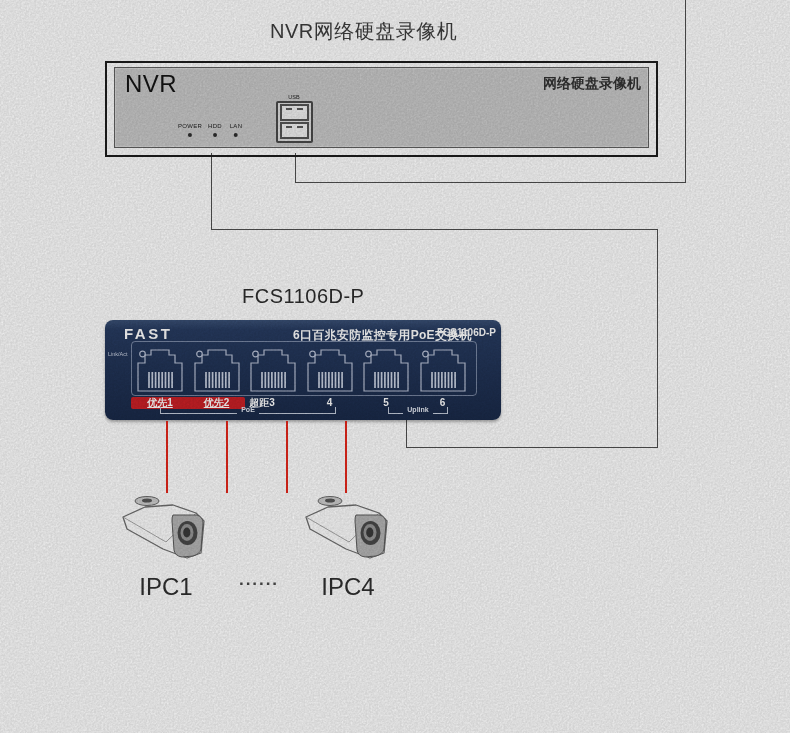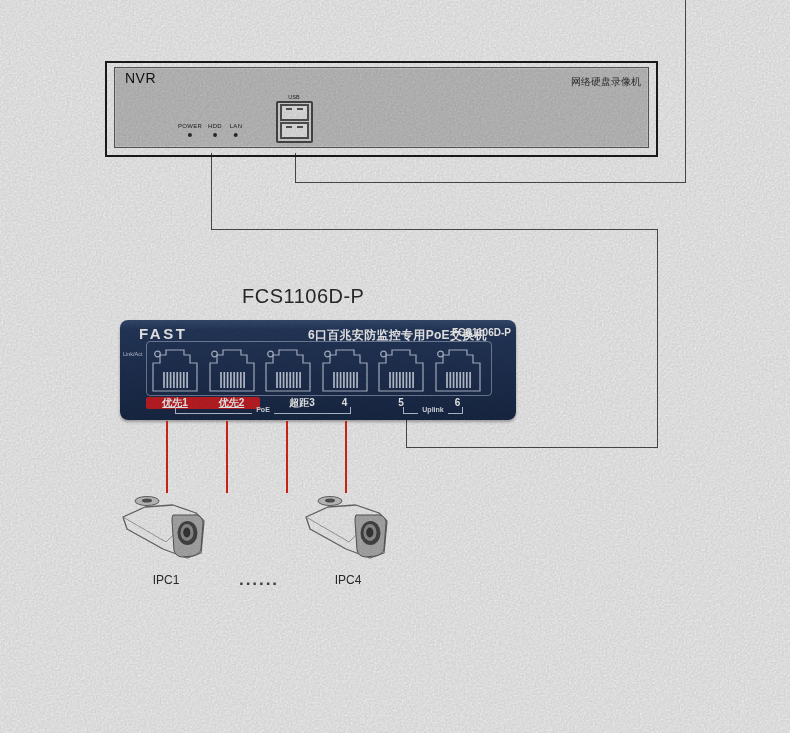--- a/index.html
+++ b/index.html
@@ -15,61 +15,62 @@
   
   .diagram-title{position:absolute;left:270px;top:21px;font-size:20px;line-height:21px;color:#3d3d3d;letter-spacing:0.5px;}
   .switch-heading{position:absolute;left:242px;top:286px;font-size:20px;line-height:21px;color:#2d2d2d;letter-spacing:0.5px;}
   
   .cline{position:absolute;background:var(--connector-line,#4f4f4f);}
   .cline.h{height:1px;}
   .cline.v{width:1px;}
   
   .nvr-outer{position:absolute;left:105px;top:61px;width:549px;height:92px;border:2px solid #1d1d1d;}
   .nvr-panel{position:absolute;left:7px;top:4px;width:533px;height:79px;background:var(--panel-gray,#c8c8c8);border:1px solid #606060;box-shadow:inset 0 0 0 1px rgba(255,255,255,.25);}
-  .nvr-name{position:absolute;left:10px;top:2px;font-size:14px;font-weight:500;color:#141414;letter-spacing:0.5px;}
-  .nvr-model{position:absolute;right:7px;top:7px;font-size:10px;font-weight:400;color:#333;padding-left:20px;}
+  .nvr-name{position:absolute;left:10px;top:2px;font-size:24px;font-weight:500;color:#141414;letter-spacing:0.5px;}
+  .nvr-model{position:absolute;right:7px;top:7px;font-size:14px;font-weight:700;color:#333;padding-left:20px;}
   .led{position:absolute;top:55px;transform:translateX(-50%);display:flex;flex-direction:column;align-items:center;gap:4px;}
   .led-label{font-size:6px;color:#222;letter-spacing:0.3px;}
   .led-dot{width:4px;height:4px;border-radius:50%;background:#2e2e2e;}
   .usb{position:absolute;left:159px;top:26px;width:40px;text-align:center;}
   .usb-label{font-size:5.5px;color:#222;margin-bottom:1px;}
   .usb-body{margin:0 auto;width:33px;height:38px;background:#dedede;border:2px solid #4a4a4a;border-radius:2px;position:relative;}
   .usb-port{position:absolute;left:2px;width:25px;height:13px;background:#f0f0f0;border:2px solid #555;}
   .usb-port.top{top:1px;}
   .usb-port.bottom{top:19px;}
   .usb-pins{margin:2px auto 0;width:17px;border-top:2px dashed #5a5a5a;}
   
   .poe-switch{position:absolute;left:105px;top:320px;width:396px;height:100px;border-radius:8px;
     background:linear-gradient(180deg,#3a5075 0%,#273b60 10%,#203254 55%,#1a2a49 100%);
-    box-shadow:0 2px 3px rgba(0,0,0,.3);margin-left:15px;}
+    box-shadow:0 2px 3px rgba(0,0,0,.3);}
   .fast-logo{position:absolute;left:19px;top:5px;font-size:15px;font-weight:800;color:#fff;letter-spacing:2.5px;transform:scaleY(.92);}
   .switch-title{position:absolute;left:188px;top:7px;font-size:12px;font-weight:bold;color:#fff;letter-spacing:0.3px;}
   .switch-model{position:absolute;left:332px;top:7px;font-size:10px;font-weight:bold;color:#fff;}
   .link-act{position:absolute;left:3px;top:31px;font-size:5.5px;color:#c8d0e0;}
   .ports-panel{position:absolute;left:26px;top:21px;width:344px;height:53px;border:1px solid rgba(190,200,222,.55);border-radius:4px;}
   .rj45{position:absolute;top:27px;width:46px;height:46px;}
   .port-label{position:absolute;top:77px;height:12px;line-height:12px;width:46px;transform:translateX(-50%);text-align:center;font-size:10px;font-weight:bold;color:#fff;}
   .priority-bar{position:absolute;left:26px;top:77px;width:114px;height:12px;background:var(--priority-red,#c92026);border-radius:2px;}
   .bracket{position:absolute;display:flex;align-items:flex-end;}
   .bracket .seg{flex:1;height:6px;border-bottom:1px solid #c3cbda;}
   .bracket .seg.left{border-left:1px solid #c3cbda;}
   .bracket .seg.right{border-right:1px solid #c3cbda;}
   .bracket-label{font-size:7px;font-weight:bold;color:#e4e9f2;padding:0 4px;line-height:8px;}
   
   .cable{position:absolute;width:2px;top:421px;height:72px;background:var(--cable-red,#e5271b);}
   
   .camera{position:absolute;width:96px;height:72px;}
-  .ipc-label{position:absolute;top:573px;width:70px;text-align:center;font-size:12px;color:#2f2f2f;}
+  .ipc-label{position:absolute;top:573px;width:70px;text-align:center;font-size:24px;color:#2f2f2f;}
   .ipc-ellipsis{position:absolute;top:574px;width:80px;text-align:center;font-size:17px;font-weight:bold;letter-spacing:1px;color:#4a4a4a;}
 </style>
 </head>
 <body>
 
 <div class="stage">
 
+  <div class="diagram-title">NVR网络硬盘录像机</div>
 
   <div class="cline v" style="left:295px;top:153px;height:30px;"></div>
   <div class="cline h" style="left:295px;top:182px;width:391px;"></div>
   <div class="cline v" style="left:685px;top:0;height:183px;"></div>
 
   <div class="cline v" style="left:211px;top:153px;height:77px;"></div>
   <div class="cline h" style="left:211px;top:229px;width:447px;"></div>
   <div class="cline v" style="left:657px;top:229px;height:219px;"></div>
   <div class="cline h" style="left:406px;top:447px;width:252px;"></div>
   <div class="cline v" style="left:406px;top:420px;height:28px;"></div>
@@ -164,21 +165,21 @@
           <path d="M1,44 V16 H8 V8 H14 V3 H32 V8 H38 V16 H45 V44 Z"></path>
           <g stroke-width="1.7" stroke="#c8d0e0">
             <path d="M12,25 V41 M15.3,25 V41 M18.6,25 V41 M21.9,25 V41 M25.2,25 V41 M28.5,25 V41 M31.8,25 V41 M35.1,25 V41"></path>
           </g>
         </g>
       </svg>
 
     <div class="priority-bar"></div>
     <div class="port-label" style="left:55px;text-decoration:underline;">优先1</div>
     <div class="port-label" style="left:111.5px;text-decoration:underline;">优先2</div>
-    <div class="port-label" style="left:182px;">超距3</div>
+    <div class="port-label" style="left:157px;">超距3</div>
     <div class="port-label" style="left:224.5px;">4</div>
     <div class="port-label" style="left:281px;">5</div>
     <div class="port-label" style="left:337.5px;">6</div>
 
     <div class="bracket" style="left:55px;top:86px;width:176px;">
       <div class="seg left"></div>
       <span class="bracket-label">PoE</span>
       <div class="seg right"></div>
     </div>
     <div class="bracket" style="left:283px;top:86px;width:60px;">

